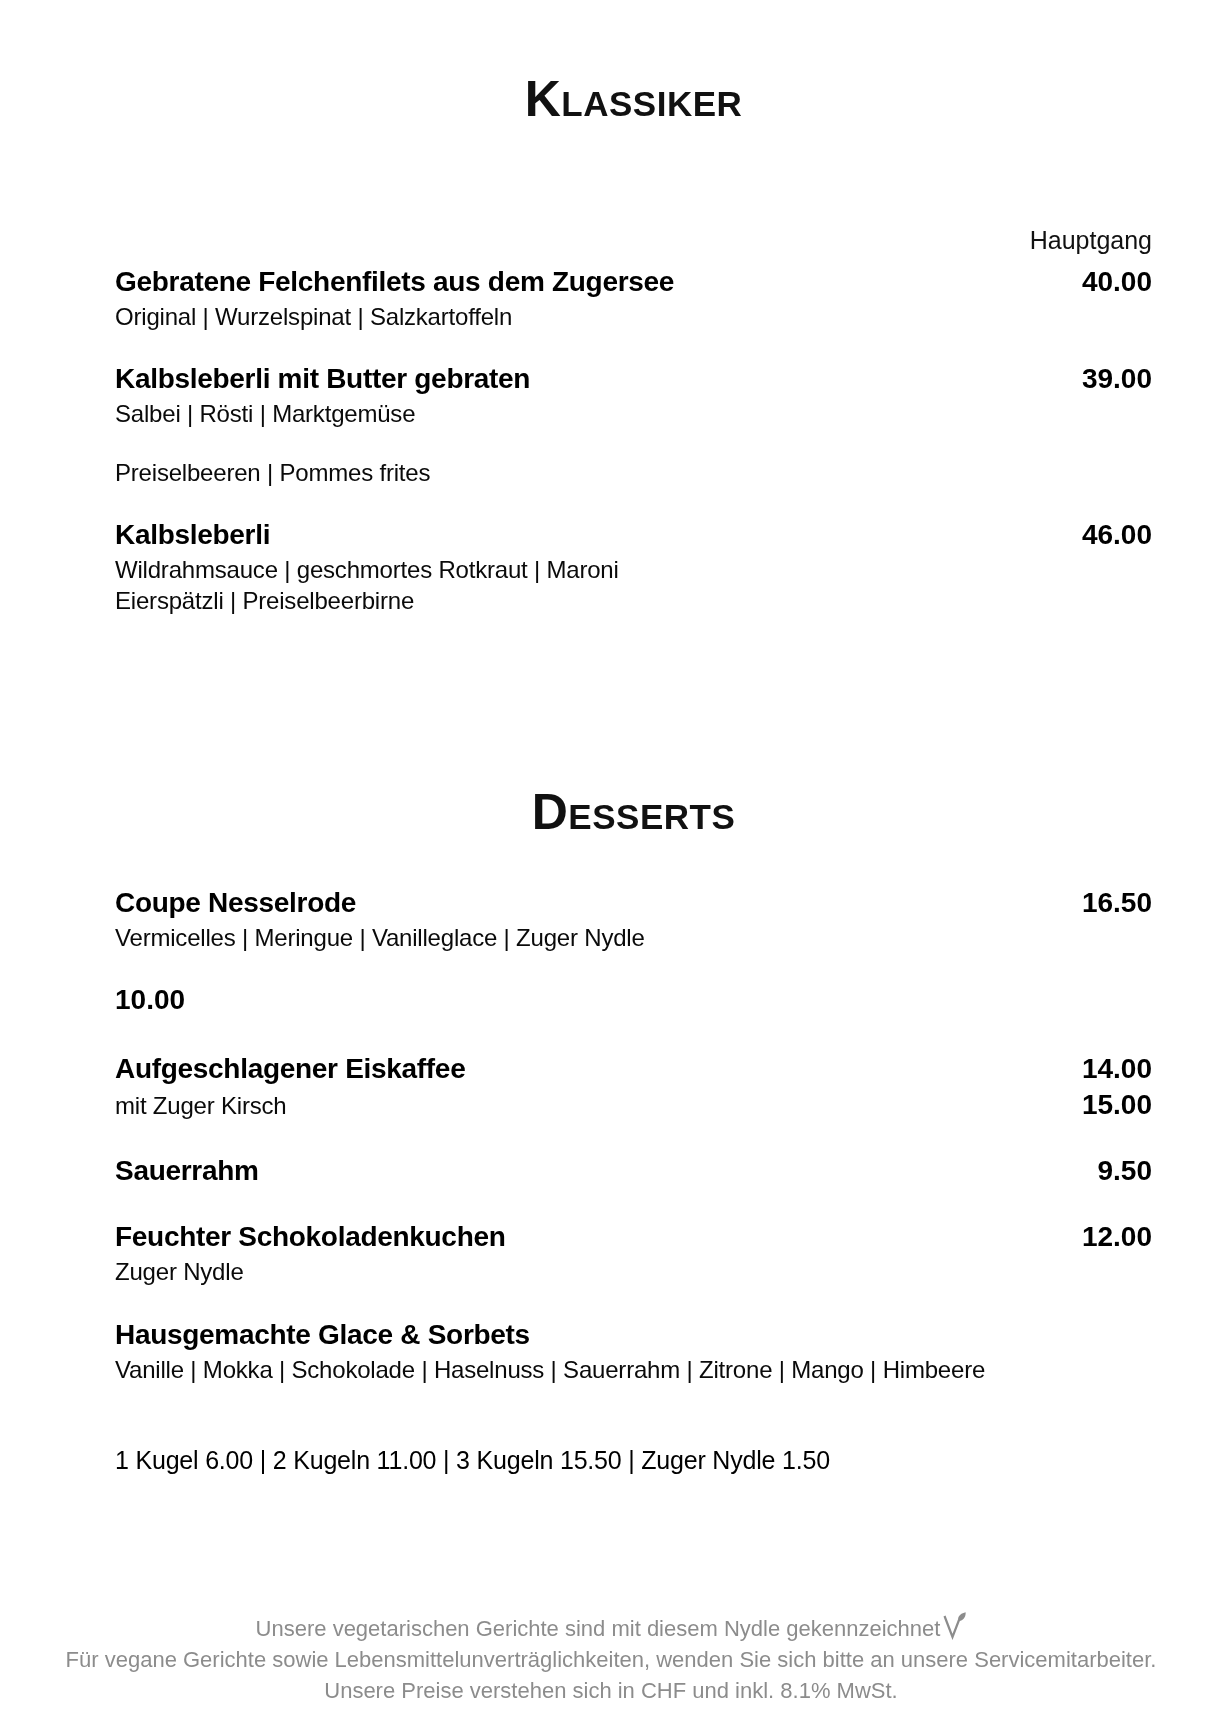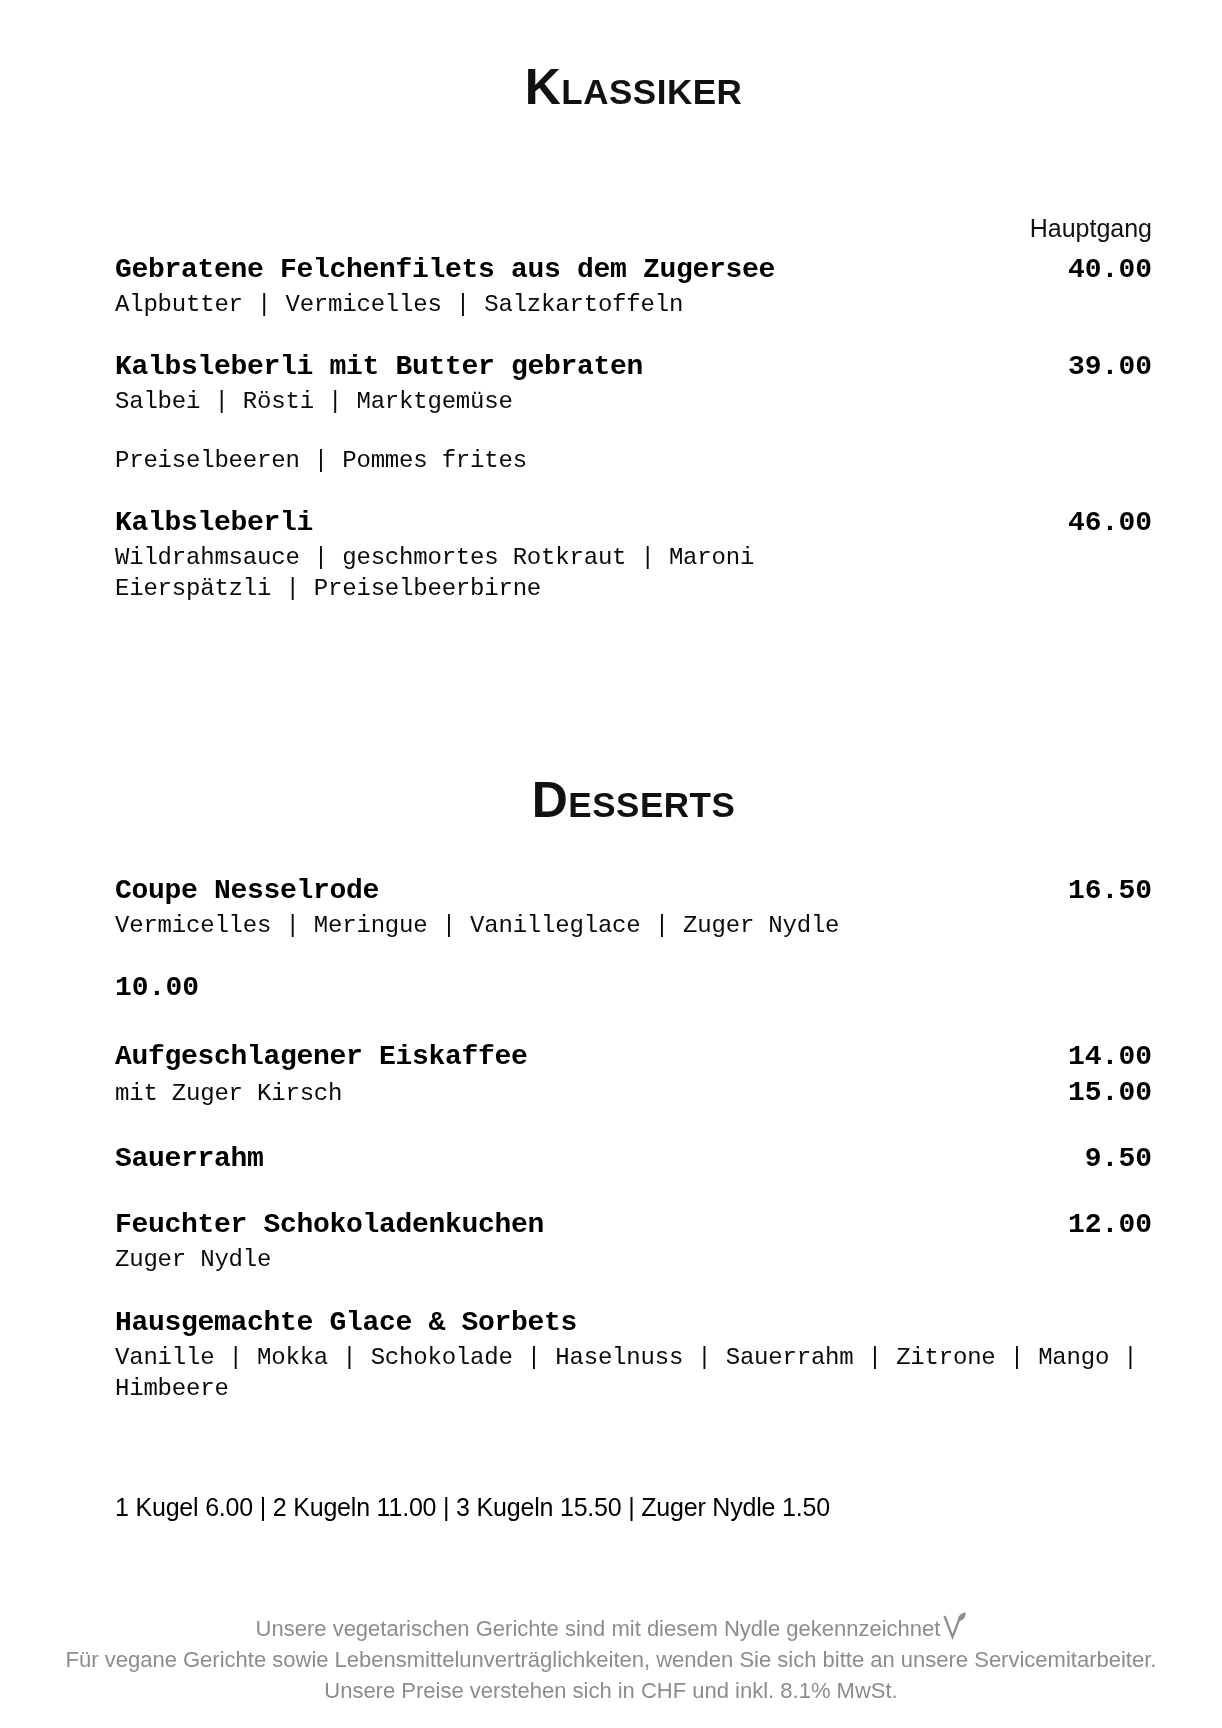--- a/index.html
+++ b/index.html
@@ -8,21 +8,21 @@
     height: 1728px;
     background: #ffffff;
     color: #000000;
     font-family: "Liberation Sans", "DejaVu Sans", sans-serif;
     overflow: hidden;
   }
   .page {
     box-sizing: border-box;
     width: 1222px;
     height: 1728px;
-    padding: 4px 70px 0 115px;
+    padding: 16px 70px 0 115px;
     position: relative;
   }
   .section-title {
     margin: 0;
     text-align: center;
     font-variant: small-caps;
     font-weight: bold;
     font-size: 50px;
     line-height: 56px;
     letter-spacing: 0.5px;
@@ -30,21 +30,21 @@
   }
   .section-title.klassiker { padding-top: 55px; }
   .section-title.desserts { margin-top: 168px; }
   .column-label {
     text-align: right;
     font-size: 25px;
     line-height: 30px;
     margin-top: 98px;
     color: #111;
   }
-  .item { margin-top: 28px; font-family: Liberation Mono, monospace; }
+  .item { margin-top: 28px; }
   .item.first { margin-top: 8px; }
   .item-row {
     display: flex;
     justify-content: space-between;
     align-items: baseline;
   }
   .item-name {
     font-weight: bold;
     font-size: 28px;
     line-height: 38px;
@@ -64,21 +64,21 @@
   .item-desc {
     font-size: 24px;
     line-height: 31px;
     letter-spacing: -0.2px;
     color: #0a0a0a;
   }
   .desc-row .item-price { line-height: 34px; }
   .scoop-note {
     font-size: 25px;
     line-height: 31px;
-    margin-top: 88px;
+    margin-top: 60px;
     letter-spacing: -0.2px;
   }
   .footer {
     position: absolute;
     left: 0;
     right: 0;
     bottom: 22px;
     text-align: center;
     color: #8c8c8c;
     font-size: 22px;
@@ -100,21 +100,21 @@
 
   <h1 class="section-title klassiker">Klassiker</h1>
 
   <div class="column-label">Hauptgang</div>
 
   <div class="item first">
     <div class="item-row">
       <span class="item-name">Gebratene Felchenfilets aus dem Zugersee</span>
       <span class="item-price">40.00</span>
     </div>
-    <div class="item-desc">Alpbutter | Vermicelles | Salzkartoffeln</div>
+    <div class="item-desc">Original | Wurzelspinat | Salzkartoffeln</div>
   </div>
 
   <div class="item">
     <div class="item-row">
       <span class="item-name">Kalbsleberli mit Butter gebraten</span>
       <span class="item-price">39.00</span>
     </div>
     <div class="item-desc">Salbei | Rösti | Marktgemüse</div>
   </div>
 

